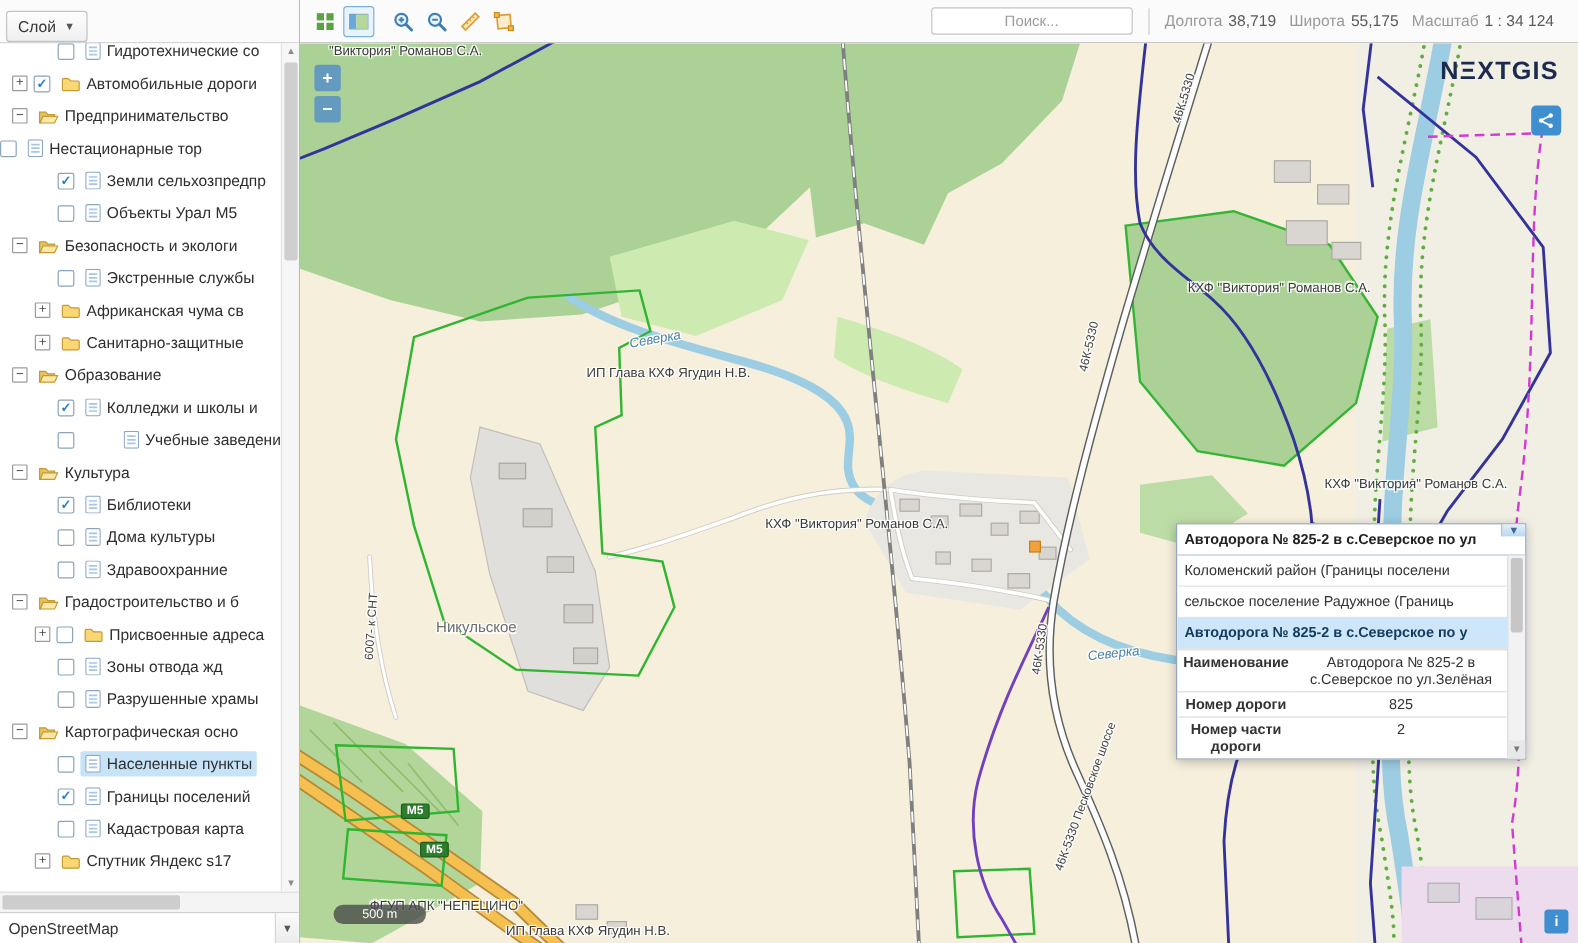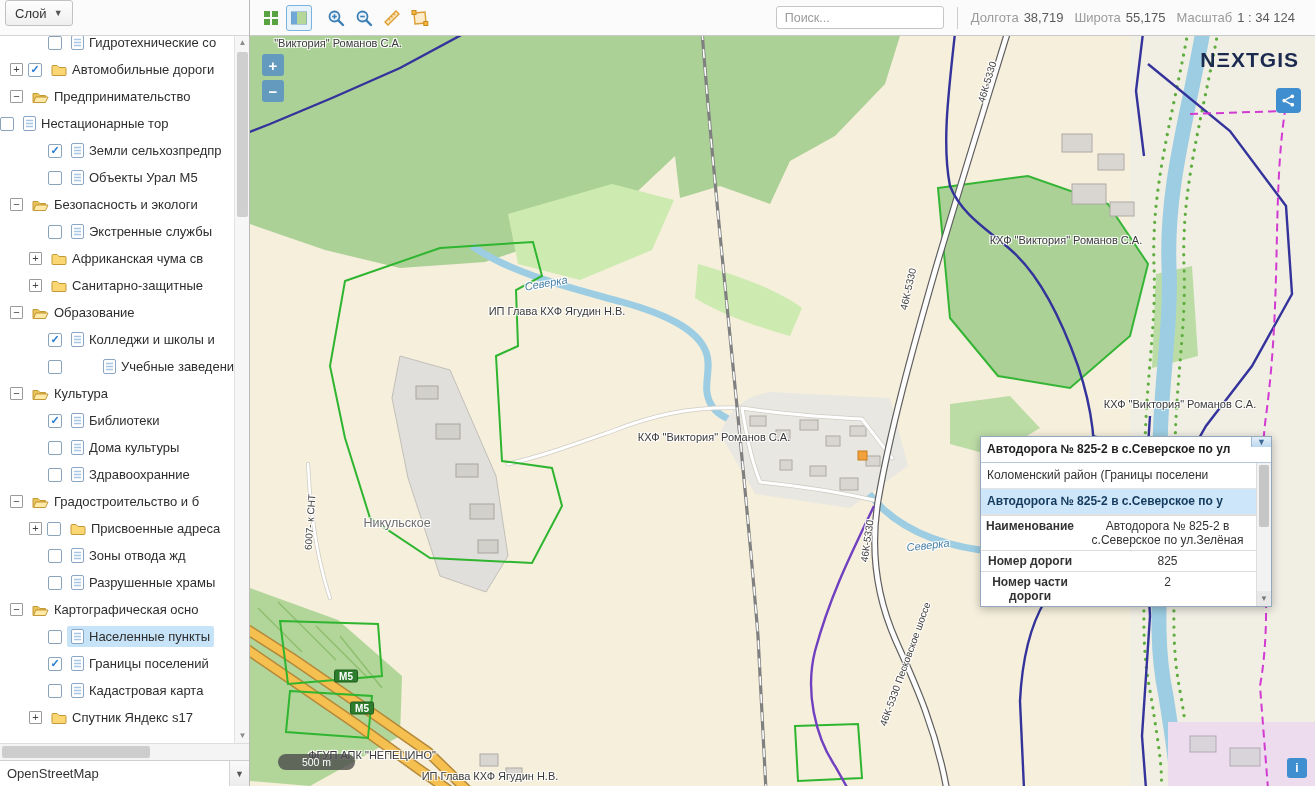--- a/index.html
+++ b/index.html
@@ -2,21 +2,21 @@
 <html><head>
 <meta charset="utf-8">
 <style>
   * { box-sizing:border-box; margin:0; padding:0; }
   html,body { width:1315px; height:786px; overflow:hidden; }
   body { font-family:"Liberation Sans", sans-serif; font-size:13px; color:#333; background:#fff; }
   .app { display:flex; width:1315px; height:786px; }
 
   
   .sidebar { width:250px; flex:none; border-right:1px solid #b9b9b9; display:flex; flex-direction:column; background:#fff; }
-  .sidebar-header { height:36px; flex:none; border-bottom:1px solid #d6d6d6; display:flex; align-items:flex-start; padding:0 5px; background:#fbfbfb; }
+  .sidebar-header { height:36px; flex:none; border-bottom:1px solid #d6d6d6; display:flex; align-items:flex-end; padding:0 5px; background:#fbfbfb; }
   .layer-btn { border:1px solid #c2c2c2; border-radius:3px; background:linear-gradient(#fefefe,#efefef); height:26px; padding:0 9px; display:inline-flex; align-items:center; gap:7px; cursor:pointer; color:#333; }
   .chev { font-size:9px; color:#555; }
   .tree { flex:1; position:relative; overflow:hidden; }
   .tree-inner { margin-top:-7px; }
   .tree-row { height:27px; display:flex; align-items:center; gap:5px; white-space:nowrap; cursor:default; }
   .expander { width:13px; height:13px; border:1px solid #9b9b9b; border-radius:1px; background:#fff; display:inline-flex; align-items:center; justify-content:center; font-size:11px; line-height:1; color:#444; flex:none; }
   .cb { width:14px; height:14px; border:1px solid #8aa4bb; border-radius:2px; background:#fff; display:inline-flex; align-items:center; justify-content:center; font-size:11px; font-weight:bold; color:#2a7ed3; flex:none; }
   .core { display:inline-flex; align-items:center; gap:5px; padding:3px 4px; border-radius:2px; min-width:0; }
   .core.sel { background:#c7e3f8; }
   .ticon { display:inline-flex; flex:none; }
@@ -30,21 +30,21 @@
   .basemap .bm-text { flex:1; padding:0 7px; color:#333; }
   .basemap .bm-arrow { width:20px; height:100%; border-left:1px solid #d4d4d4; background:linear-gradient(#fafafa,#ececec); display:flex; align-items:center; justify-content:center; font-size:9px; color:#555; cursor:pointer; }
 
   
   .main { flex:1; display:flex; flex-direction:column; min-width:0; }
   .toolbar { height:36px; flex:none; border-bottom:1px solid #c9c9c9; background:#fbfbfb; display:flex; align-items:center; padding:0 8px; gap:2px; }
   .tbtn { width:26px; height:26px; border:1px solid transparent; border-radius:3px; background:transparent; display:flex; align-items:center; justify-content:center; cursor:pointer; flex:none; }
   .tbtn.active { border-color:#7ab2de; background:#e9f3fb; }
   .tgap { width:7px; flex:none; }
   .tspacer { flex:1; }
-  .search-input { width:168px; height:23px; border:1px solid #c6c6c6; border-radius:3px; padding:0 8px; font-size:12.5px; font-family:"Liberation Sans",sans-serif; color:#333; outline:none; }
+  .search-input { width:168px; height:23px; border:1px solid #c6c6c6; border-radius:3px; padding:0 8px; font-size:12.5px; font-family:"Liberation Sans",sans-serif; color:#333; outline:none;text-align:center; }
   .search-input::placeholder { color:#9b9b9b; }
   .vsep { width:1px; height:22px; background:#cccccc; margin:0 11px; flex:none; }
   .coords { display:flex; align-items:center; gap:5px; padding-right:6px; white-space:nowrap; }
   .slabel { color:#9a9a9a; }
   .sval { color:#5a5a5a; margin-right:6px; }
 
   
   .map { position:relative; flex:1; overflow:hidden; background:#f6efdc; }
   .map-svg { position:absolute; left:0; top:0; width:100%; height:100%; }
   .labels-layer { position:absolute; inset:0; pointer-events:none; }
@@ -603,20 +603,21 @@
 
       <div class="popup">
         <div class="combo">
           <span class="combo-text">Автодорога № 825-2 в с.Северское по ул</span>
           <span class="combo-arrow">▼</span>
         </div>
         <div class="popup-body">
           <div class="popup-content">
             <div>
                 <div class="opt">Коломенский район (Границы поселени</div>
+                <div class="opt">сельское поселение Радужное (Границь</div>
                 <div class="opt selected">Автодорога № 825-2 в с.Северское по у</div>
               </div>
             <table class="attrs">
                 <tbody>
                   <tr>
                     <td class="lbl">Наименование</td>
                     <td class="val">Автодорога № 825-2 в с.Северское по ул.Зелёная</td>
                   </tr>
                   <tr>
                     <td class="lbl">Номер дороги</td>

